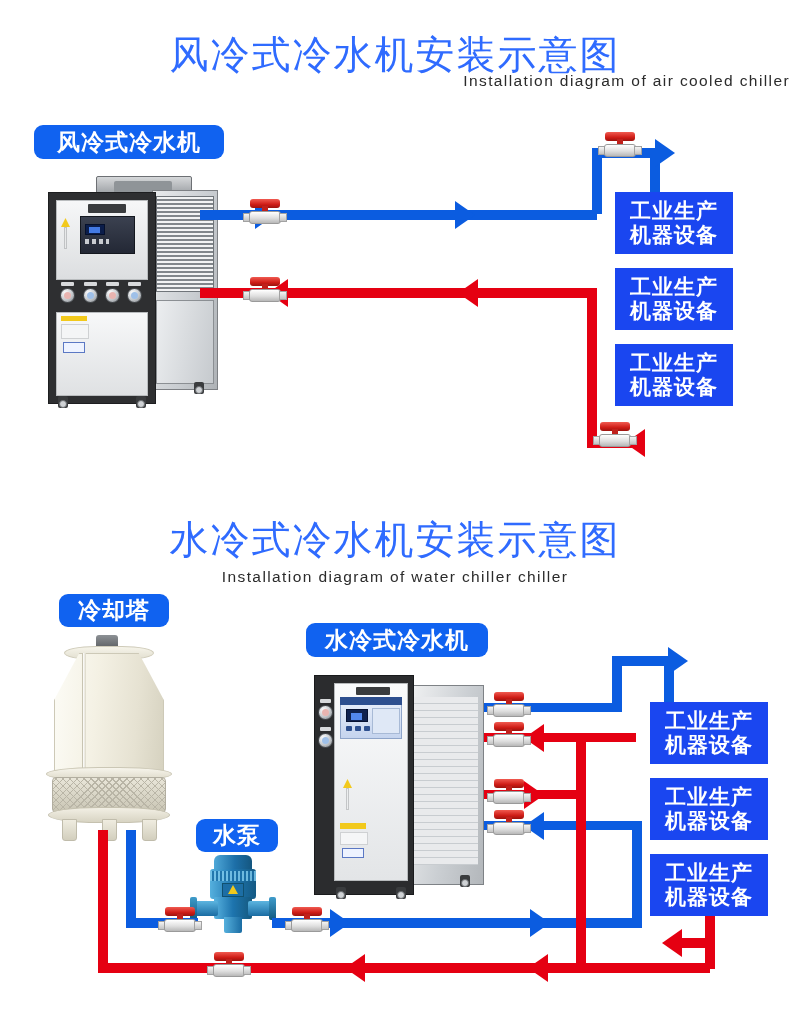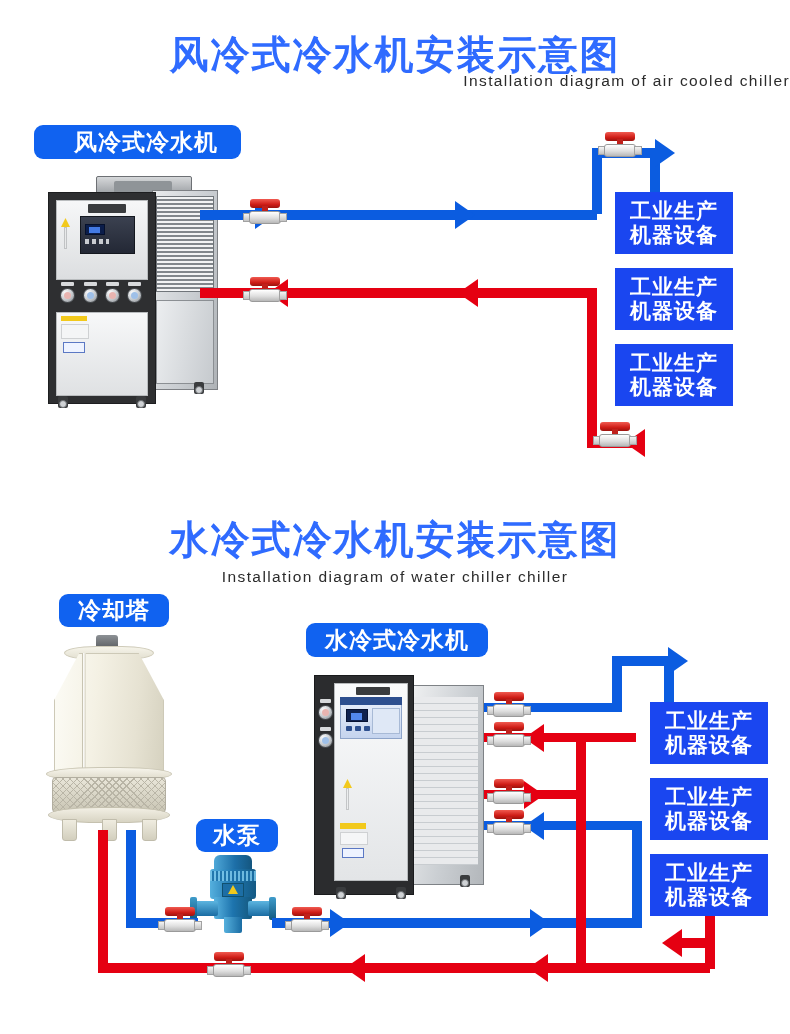--- a/index.html
+++ b/index.html
@@ -7,21 +7,21 @@
   body{
     width:790px;height:1034px;position:relative;overflow:hidden;
     font-family:"Liberation Sans","DejaVu Sans",sans-serif;
     -webkit-font-smoothing:antialiased;
   }
   .page{position:relative;width:790px;height:1034px;background:#ffffff;}
 
   
   .title-cn{
     position:absolute;width:100%;text-align:center;
-    color:#2f6bff;font-size:39px;font-weight:bold;letter-spacing:2px;
+    color:#2f6bff;font-size:39px;font-weight:normal;letter-spacing:2px;
     font-family:"DejaVu Sans","Liberation Sans",sans-serif;
     white-space:nowrap;
   }
   .title-en{
     position:absolute;width:100%;text-align:center;
     color:#2b2b2b;font-size:15.5px;letter-spacing:1.4px;
     font-family:"Liberation Sans","DejaVu Sans",sans-serif;
     white-space:nowrap;
   }
 
@@ -168,21 +168,21 @@
 </head>
 <body>
 
 <div class="page">
 
   <div>
 
     <div class="title-cn" style="top:28px;">风冷式冷水机安装示意图</div>
     <div class="title-en" style="top:72px;text-align:right;">Installation diagram of air cooled chiller</div>
 
-    <div class="tag" style="left:34px;top:125px;width:190px;height:34px;padding-left:17px;">风冷式冷水机</div>
+    <div class="tag" style="left:34px;top:125px;width:190px;height:34px;">风冷式冷水机</div>
 
     <div class="ac-unit" style="left:44px;top:176px;width:180px;height:244px;">
       <div class="ac-top"></div>
       <div class="ac-top2"></div>
       <div class="ac-side"></div>
       <div class="ac-louvers"></div>
       <div class="ac-sidepanel"></div>
       <div class="ac-front"></div>
       <div class="ac-panelU"></div>
       <div class="ac-brand"></div>

